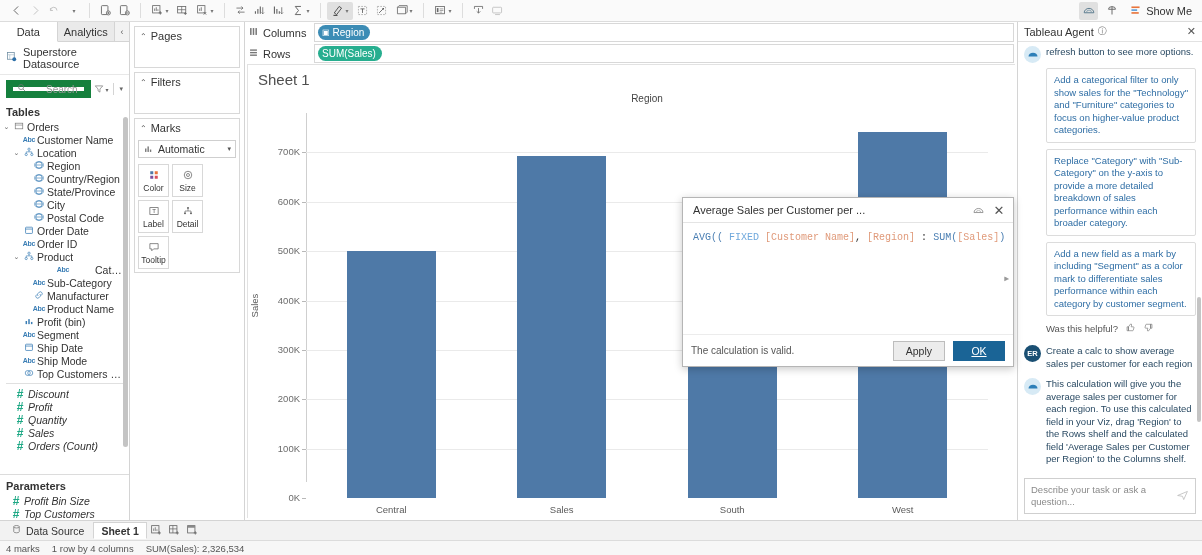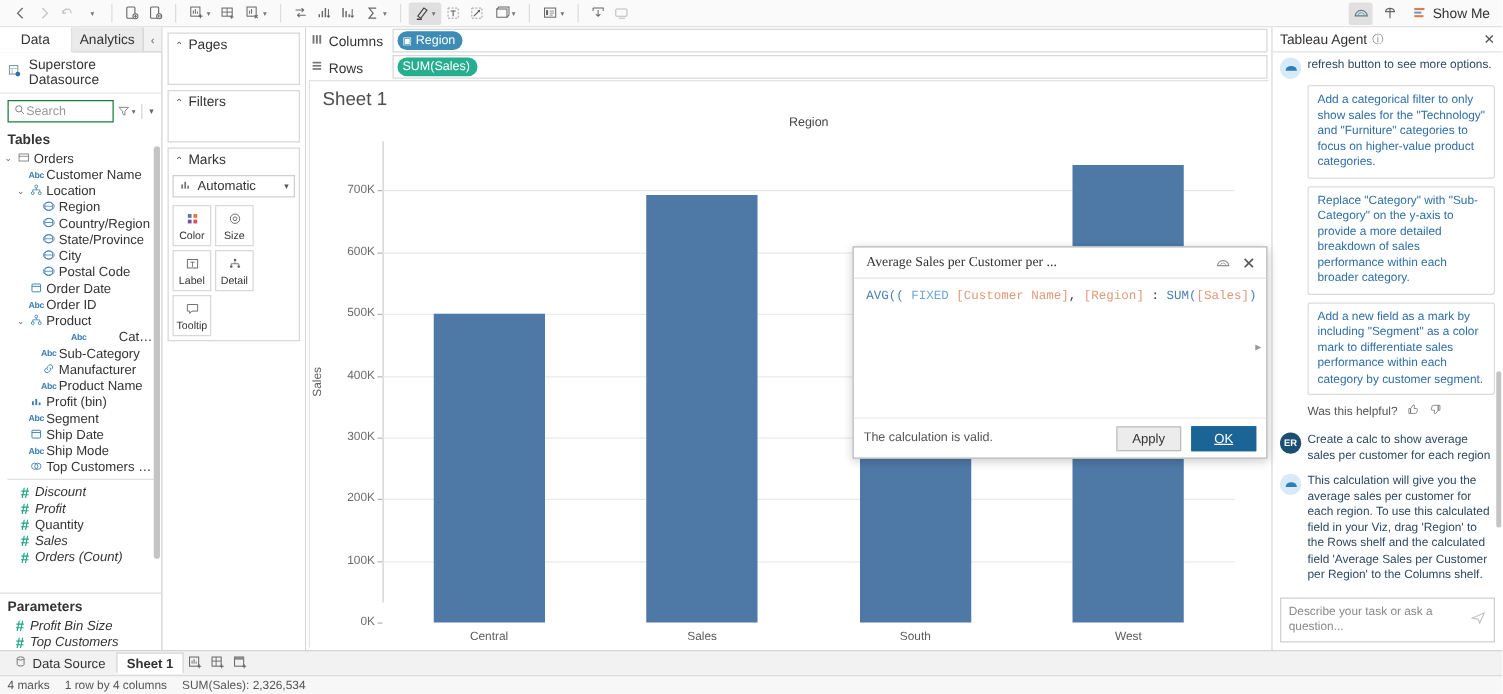--- a/index.html
+++ b/index.html
@@ -60,22 +60,22 @@
   }
   .dp-tab.active { background: #fff; border-bottom: 1px solid #fff; margin-bottom: -1px; }
   .dp-collapse { width: 14px; display: flex; align-items: center; justify-content: center; color: #666; font-size: 9px; }
   .ds-row {
     display: flex; align-items: center; gap: 5px;
     padding: 4px 6px; font-size: 11px; color: #333;
     border-bottom: 1px solid #e8e8e8;
   }
   .search-row { display: flex; align-items: center; padding: 5px 6px; gap: 3px; }
   .search-box {
-    flex: 1; height: 18px; border: 1px solid #15803d; background: #fff;
-    display: flex; align-items: center; gap: 0; padding: 0 4px;
+    flex: 1; height: 18px; border: 7px solid #15803d; background: #fff;
+    display: flex; align-items: center; gap: 19px; padding: 0 4px;
     font-size: 10px; color: #999;
   }
   .search-tool { display: flex; align-items: center; color: #666; font-size: 9px; gap: 1px; }
   .vsep { width: 1px; height: 12px; background: #d4d4d4; margin: 0 2px; }
   .field-list { flex: 1; overflow: hidden; position: relative; }
   .section-head { font-size: 11px; font-weight: bold; color: #333; padding: 3px 6px 2px 6px; }
   .fld {
     display: flex; align-items: center; height: 13px;
     font-size: 10.5px; color: #333; white-space: nowrap;
     padding-right: 4px;
@@ -162,21 +162,21 @@
     position: absolute; left: 437px; top: 175px; width: 332px; height: 170px;
     background: #fff; border: 1px solid #b5b5b5;
     box-shadow: 0 2px 8px rgba(0,0,0,0.22);
     display: flex; flex-direction: column;
     z-index: 40;
   }
   .calc-title {
     height: 25px; display: flex; align-items: center;
     padding: 0 6px 0 10px; gap: 6px; border-bottom: 1px solid #e4e4e4;
   }
-  .calc-title .t { flex: 1; font-size: 11px; color: #333; font-family: Liberation Serif, serif; }
+  .calc-title .t { flex: 1; font-size: 11px; color: #333; }
   .calc-icon { color: #888; display: flex; align-items: center; }
   .calc-close { color: #555; font-size: 13px; width: 16px; text-align: center; }
   .calc-editor {
     flex: 1; padding: 8px 10px; position: relative;
     font-family: "Liberation Mono", "DejaVu Sans Mono", monospace;
     font-size: 10px; line-height: 14px; overflow: hidden;
   }
   .tok-fn { color: #4b7fb3; }
   .tok-kw { color: #6fa8dc; }
   .tok-fld { color: #e09a7a; }
@@ -624,21 +624,21 @@
             <div class="fld meas" style="padding-left: 12px;">
               <span class="ic"><span class="ic-num">#</span></span>
               <span class="lb" style="font-style:italic;">Discount</span>
             </div>
             <div class="fld meas" style="padding-left: 12px;">
               <span class="ic"><span class="ic-num">#</span></span>
               <span class="lb" style="font-style:italic;">Profit</span>
             </div>
             <div class="fld meas" style="padding-left: 12px;">
               <span class="ic"><span class="ic-num">#</span></span>
-              <span class="lb" style="">Quantity</span>
+              <span class="lb" style="font-style:italic;">Quantity</span>
             </div>
             <div class="fld meas" style="padding-left: 12px;">
               <span class="ic"><span class="ic-num">#</span></span>
               <span class="lb" style="font-style:italic;">Sales</span>
             </div>
             <div class="fld meas" style="padding-left: 12px;">
               <span class="ic"><span class="ic-num">#</span></span>
               <span class="lb" style="font-style:italic;">Orders (Count)</span>
             </div>
           </div>

